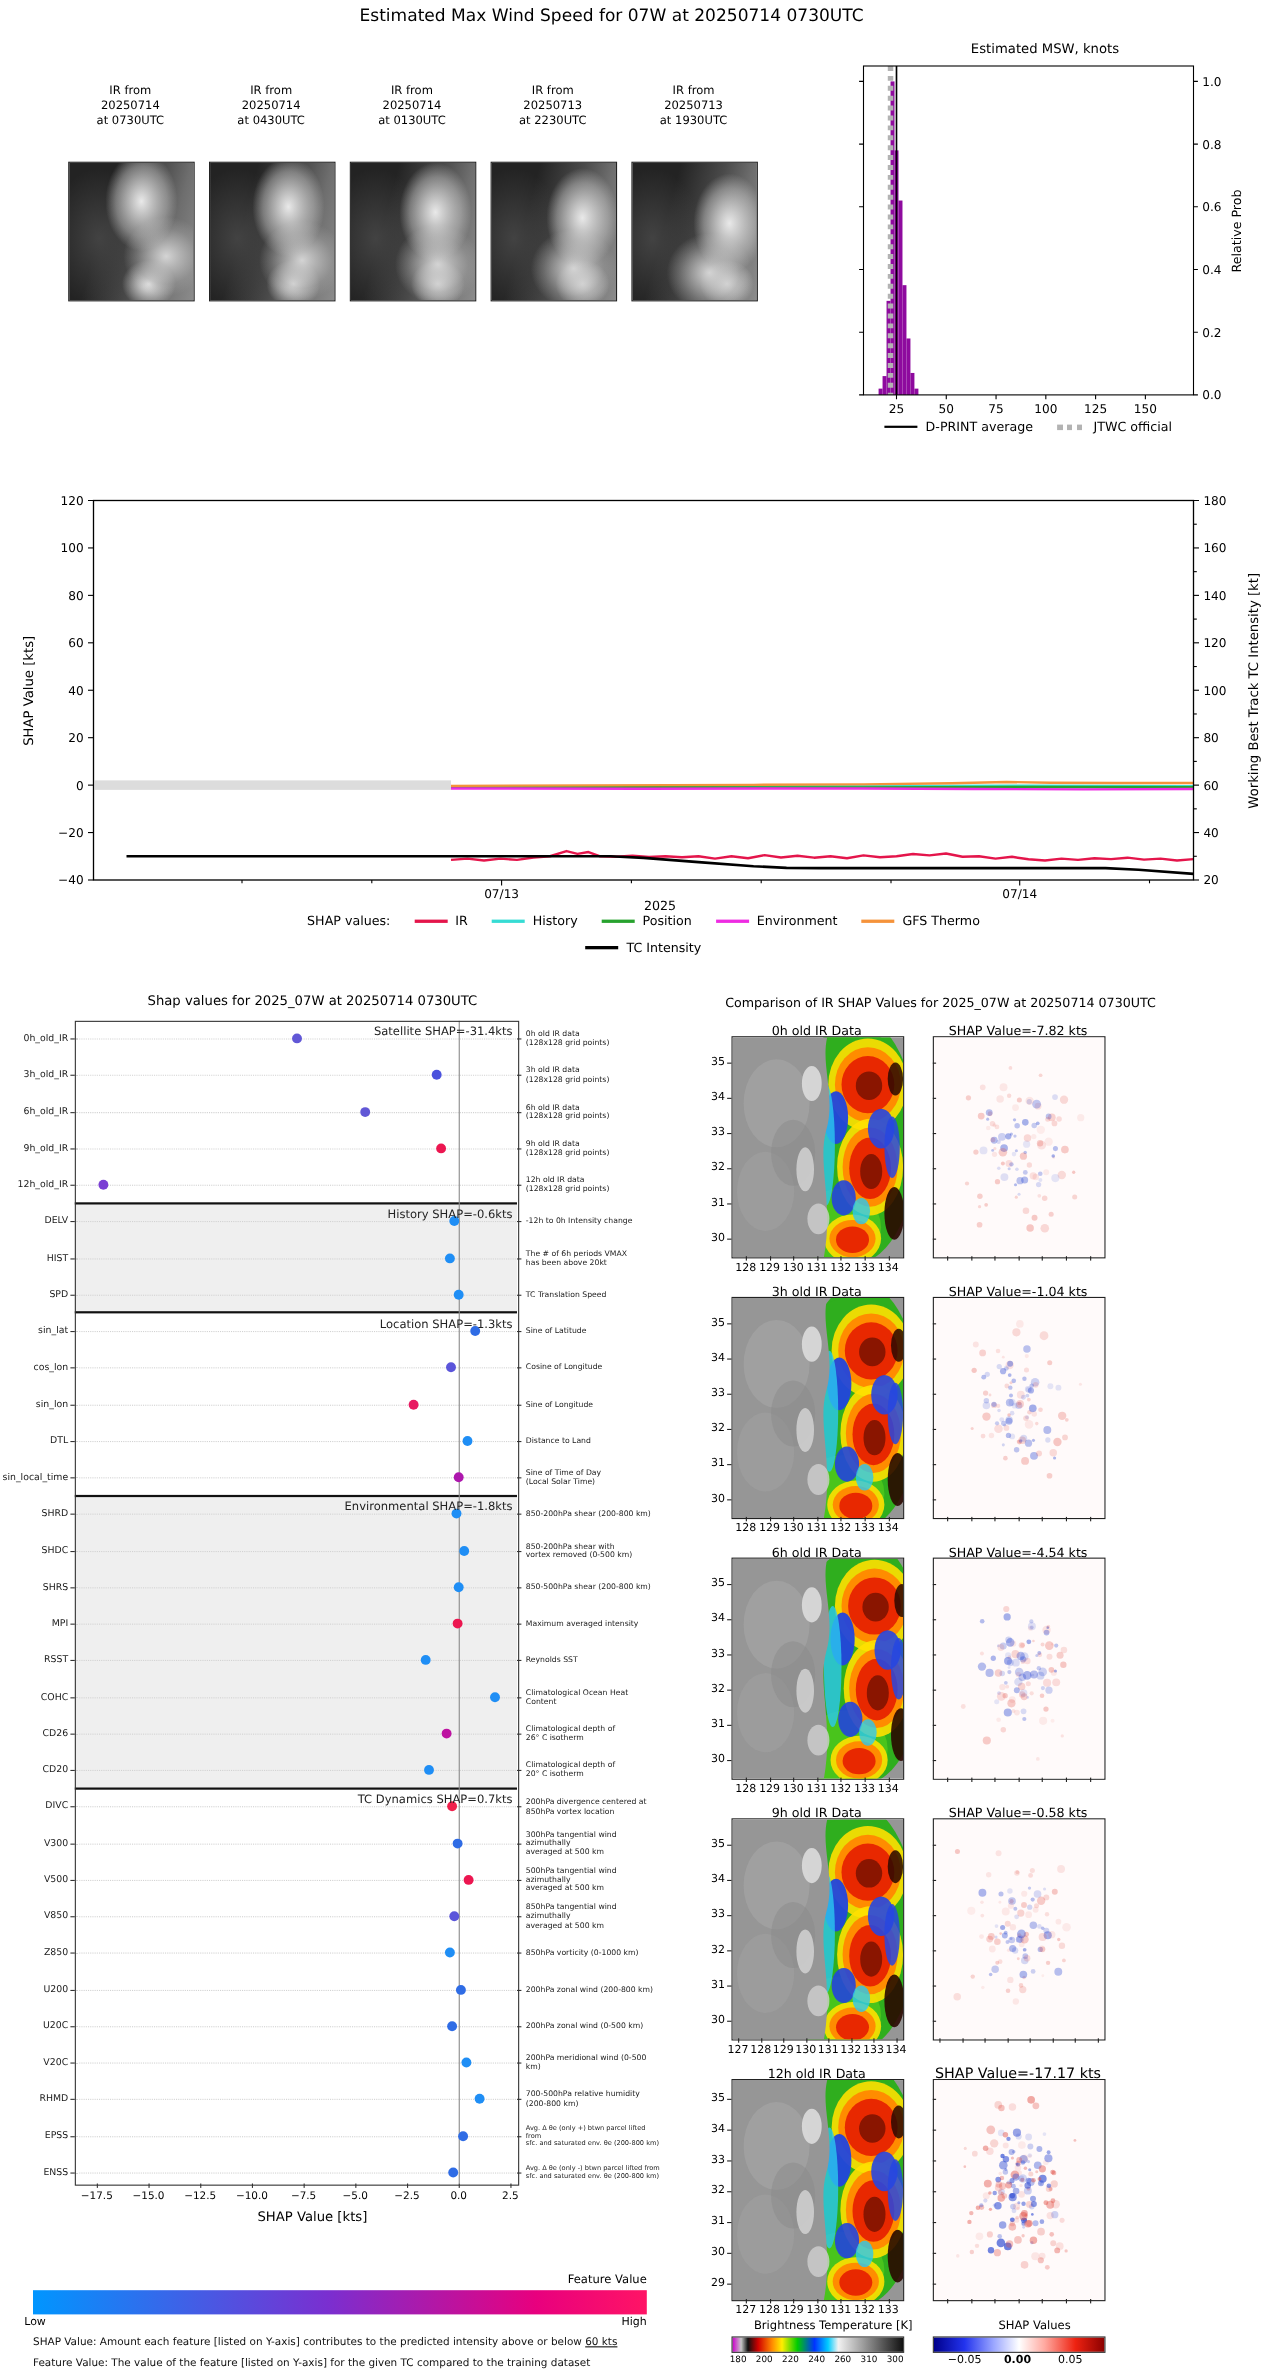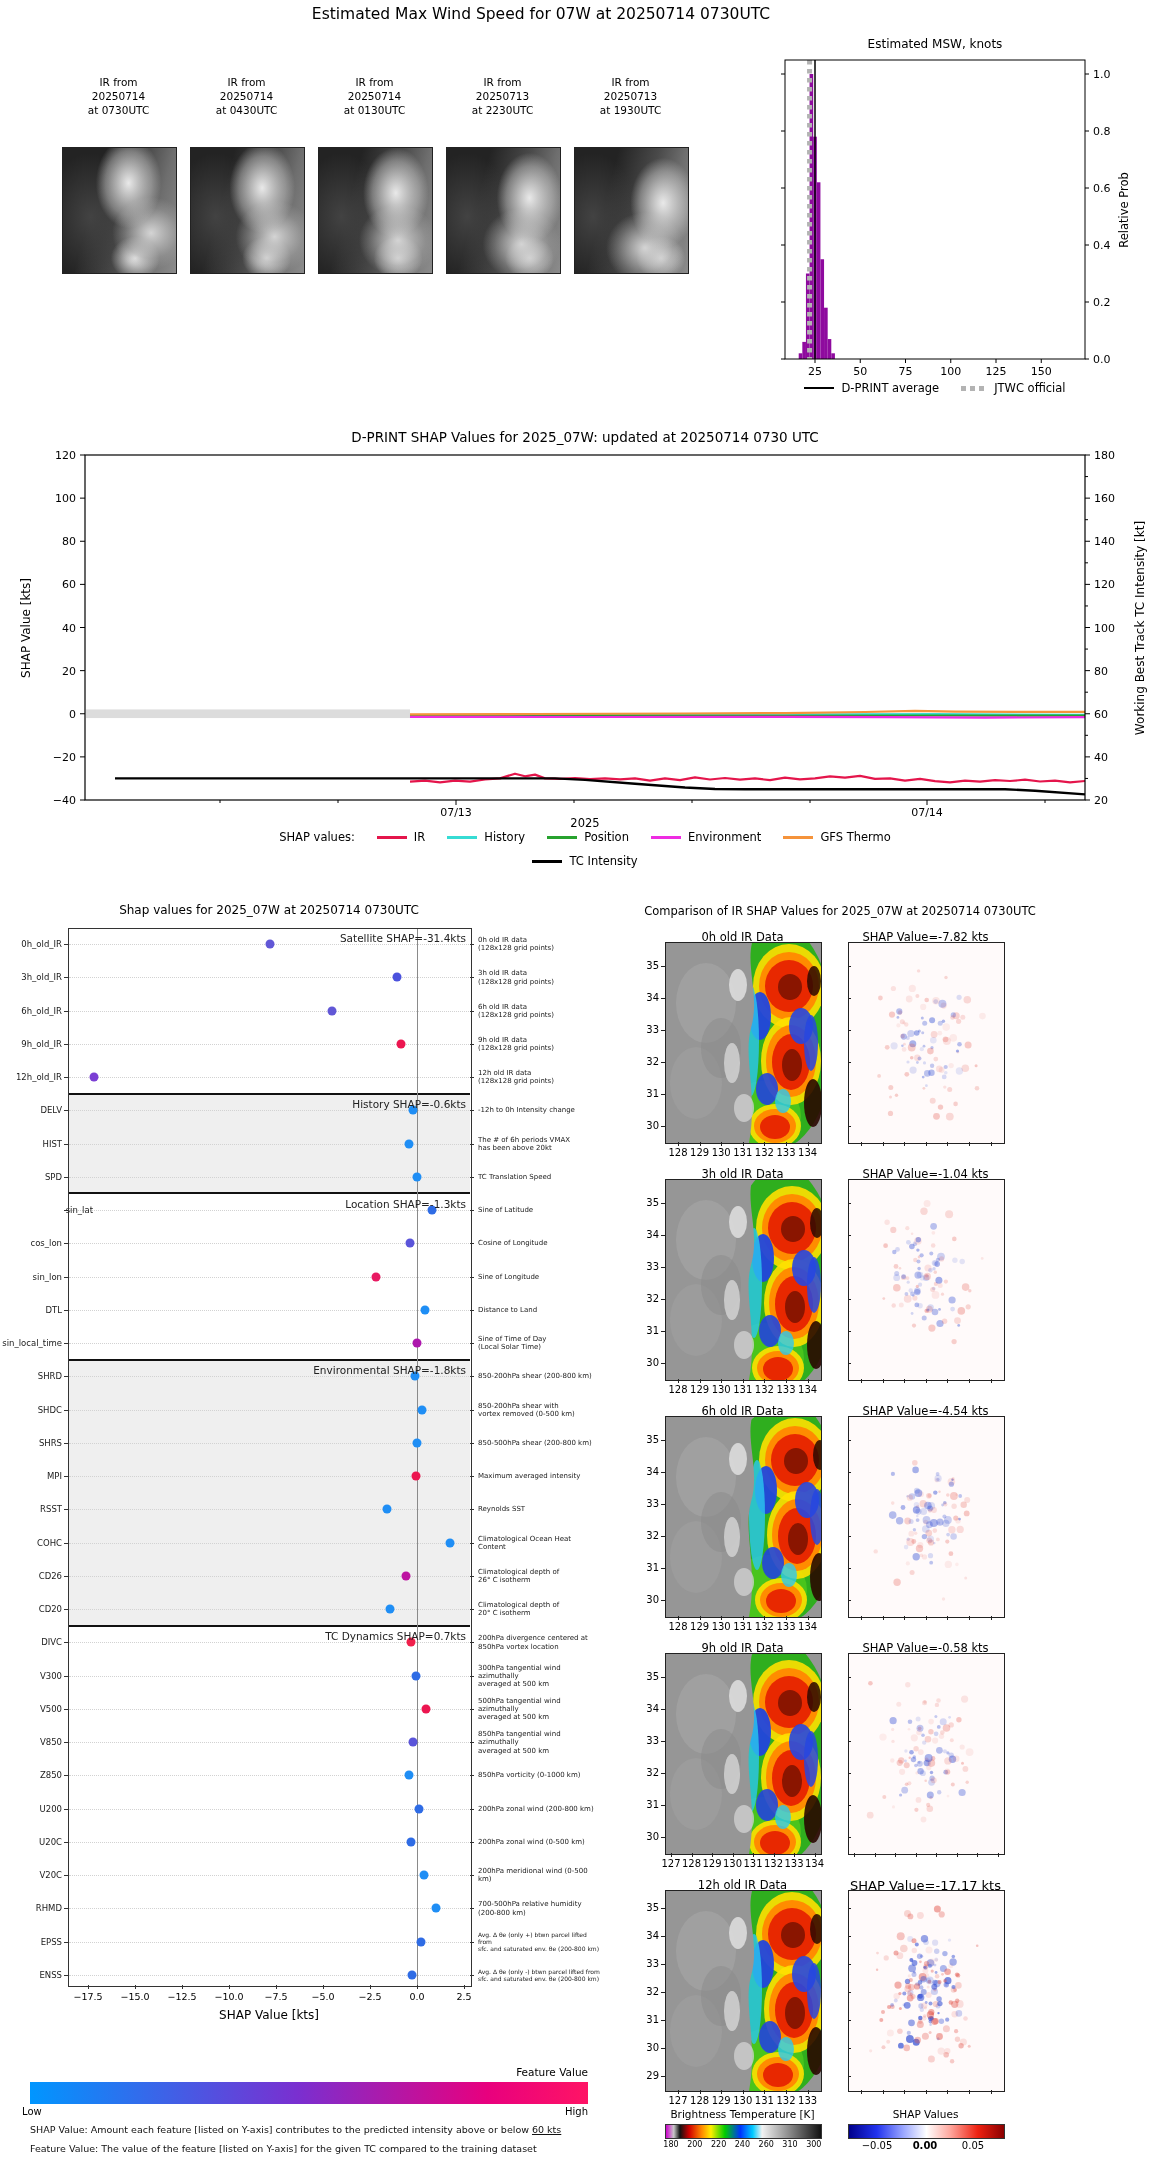--- a/index.html
+++ b/index.html
@@ -1,19 +1,19 @@
 <!DOCTYPE html>
 <html><head>
 <meta charset="utf-8">
 <style>
   html,body{margin:0;padding:0;background:#fff;}
   #fig{position:relative;width:1168px;height:2158px;background:#fff;
        font-family:"DejaVu Sans","Liberation Sans",sans-serif;color:#000;overflow:hidden;}
   .abs{position:absolute;}
-  .ctr{text-align:center;}
+  .ctr{text-align:center;padding-left:15px;}
   .vlabel{white-space:nowrap;transform:translate(-50%,-50%) rotate(-90deg);}
   .thumb{position:absolute;border:1px solid #222;}
   .thumb-label{position:absolute;text-align:center;font-size:10.5px;line-height:1.32;}
   .map{position:absolute;border:1px solid #222;overflow:hidden;}
   .ticklab{position:absolute;font-size:10px;}
   .row-label{position:absolute;font-size:8.5px;color:#1a1a1a;text-align:right;transform:translateY(-50%);}
   .row-desc{position:absolute;font-size:7px;color:#1a1a1a;line-height:1.18;white-space:pre-line;transform:translateY(-50%);}
   .sec-head{position:absolute;font-size:10.5px;color:#222;text-align:right;}
   .dot{position:absolute;width:9px;height:9px;border-radius:50%;transform:translate(-50%,-50%);}
   .gridline{position:absolute;border-top:1px dotted #d2d2d2;}
@@ -106,21 +106,20 @@
       <div class="leg-item">
         <span class="sw" style="background: rgb(0, 0, 0); height: 2px;"></span>
         <span>D-PRINT average</span>
       </div>
       <div class="leg-item">
         <span class="sw" style="height: 5px; width: 26px; background: repeating-linear-gradient(90deg, rgb(179, 179, 179) 0px, rgb(179, 179, 179) 5px, transparent 5px, transparent 9px);"></span>
         <span>JTWC official</span>
       </div>
     </div>
 
-  <div class="abs ctr" style="left:85px;top:429px;width:1000px;font-size:13.5px;">D-PRINT SHAP Values for 2025_07W: updated at 20250714 0730 UTC</div>
   <div class="abs vlabel" style="left:26px;top:628px;font-size:12px;">SHAP Value [kts]</div>
   <div class="abs vlabel" style="left:1140px;top:628px;font-size:12px;">Working Best Track TC Intensity [kt]</div>
   <div id="ts">
       <svg width="1168" height="462" style="position:absolute;left:0;top:428px;">
         <rect x="86" y="281.4375" width="324" height="8.625" fill="#dcdcdc"></rect>
         <polyline points="410.0,287.0 535.0,286.8 685.0,286.8 835.0,286.4 935.0,286.2 1085.0,286.8" fill="none" stroke="#36dcd4" stroke-width="2.2" stroke-linejoin="round"></polyline>
         <polyline points="410.0,287.9 585.0,287.7 785.0,287.9 935.0,287.5 1085.0,287.7" fill="none" stroke="#27a22e" stroke-width="2.2" stroke-linejoin="round"></polyline>
         <polyline points="410.0,288.8 585.0,289.0 785.0,288.8 885.0,289.2 985.0,289.6 1085.0,289.2" fill="none" stroke="#ee2ce2" stroke-width="2.2" stroke-linejoin="round"></polyline>
         <polyline points="410.0,286.4 535.0,286.0 685.0,285.5 785.0,285.1 865.0,284.0 915.0,282.9 955.0,283.6 1015.0,283.8 1085.0,283.8" fill="none" stroke="#f5933b" stroke-width="2.2" stroke-linejoin="round"></polyline>
         <polyline points="410.0,353.7 425.0,352.6 440.0,354.3 455.0,352.6 470.0,353.7 485.0,351.5 500.0,350.4 515.0,345.7 525.0,348.3 535.0,346.6 545.0,350.4 560.0,350.9 575.0,350.0 590.0,351.1 605.0,350.4 620.0,351.3 635.0,350.4 650.0,352.6 665.0,350.4 680.0,352.2 695.0,349.4 710.0,351.5 725.0,350.0 740.0,351.7 755.0,350.4 770.0,352.2 785.0,349.6 800.0,351.3 815.0,350.4 830.0,348.3 845.0,349.6 860.0,347.9 875.0,350.9 890.0,350.4 905.0,352.6 920.0,350.9 935.0,353.2 950.0,354.3 965.0,352.6 980.0,353.7 995.0,352.2 1010.0,353.0 1025.0,351.7 1040.0,353.5 1055.0,352.6 1070.0,354.3 1085.0,353.0" fill="none" stroke="#e4154b" stroke-width="2.2" stroke-linejoin="round"></polyline>
@@ -266,21 +265,21 @@
       <div class="row-desc" style="left: 478px; top: 1143.55px; width: 122px;">The # of 6h periods VMAX
 has been above 20kt</div>
       <div class="abs gridline" style="left: 69px; top: 1176.81px; width: 400px; height: 0px;"></div>
       <div class="abs" style="left: 64px; top: 1176.81px; width: 4px; height: 1px; background: rgb(51, 51, 51);"></div>
       <div class="abs" style="left: 470px; top: 1176.81px; width: 4px; height: 1px; background: rgb(51, 51, 51);"></div>
       <div class="row-label" style="left: 0px; top: 1176.81px; width: 62px;">SPD</div>
       <div class="row-desc" style="left: 478px; top: 1176.81px; width: 122px;">TC Translation Speed</div>
       <div class="abs gridline" style="left: 69px; top: 1210.06px; width: 400px; height: 0px;"></div>
       <div class="abs" style="left: 64px; top: 1210.06px; width: 4px; height: 1px; background: rgb(51, 51, 51);"></div>
       <div class="abs" style="left: 470px; top: 1210.06px; width: 4px; height: 1px; background: rgb(51, 51, 51);"></div>
-      <div class="row-label" style="left: 0px; top: 1210.06px; width: 62px; margin-left: 31px;">sin_lat</div>
+      <div class="row-label" style="left: 0px; top: 1210.06px; width: 62px;">sin_lat</div>
       <div class="row-desc" style="left: 478px; top: 1210.06px; width: 122px;">Sine of Latitude</div>
       <div class="abs gridline" style="left: 69px; top: 1243.32px; width: 400px; height: 0px;"></div>
       <div class="abs" style="left: 64px; top: 1243.32px; width: 4px; height: 1px; background: rgb(51, 51, 51);"></div>
       <div class="abs" style="left: 470px; top: 1243.32px; width: 4px; height: 1px; background: rgb(51, 51, 51);"></div>
       <div class="row-label" style="left: 0px; top: 1243.32px; width: 62px;">cos_lon</div>
       <div class="row-desc" style="left: 478px; top: 1243.32px; width: 122px;">Cosine of Longitude</div>
       <div class="abs gridline" style="left: 69px; top: 1276.58px; width: 400px; height: 0px;"></div>
       <div class="abs" style="left: 64px; top: 1276.58px; width: 4px; height: 1px; background: rgb(51, 51, 51);"></div>
       <div class="abs" style="left: 470px; top: 1276.58px; width: 4px; height: 1px; background: rgb(51, 51, 51);"></div>
       <div class="row-label" style="left: 0px; top: 1276.58px; width: 62px;">sin_lon</div>

